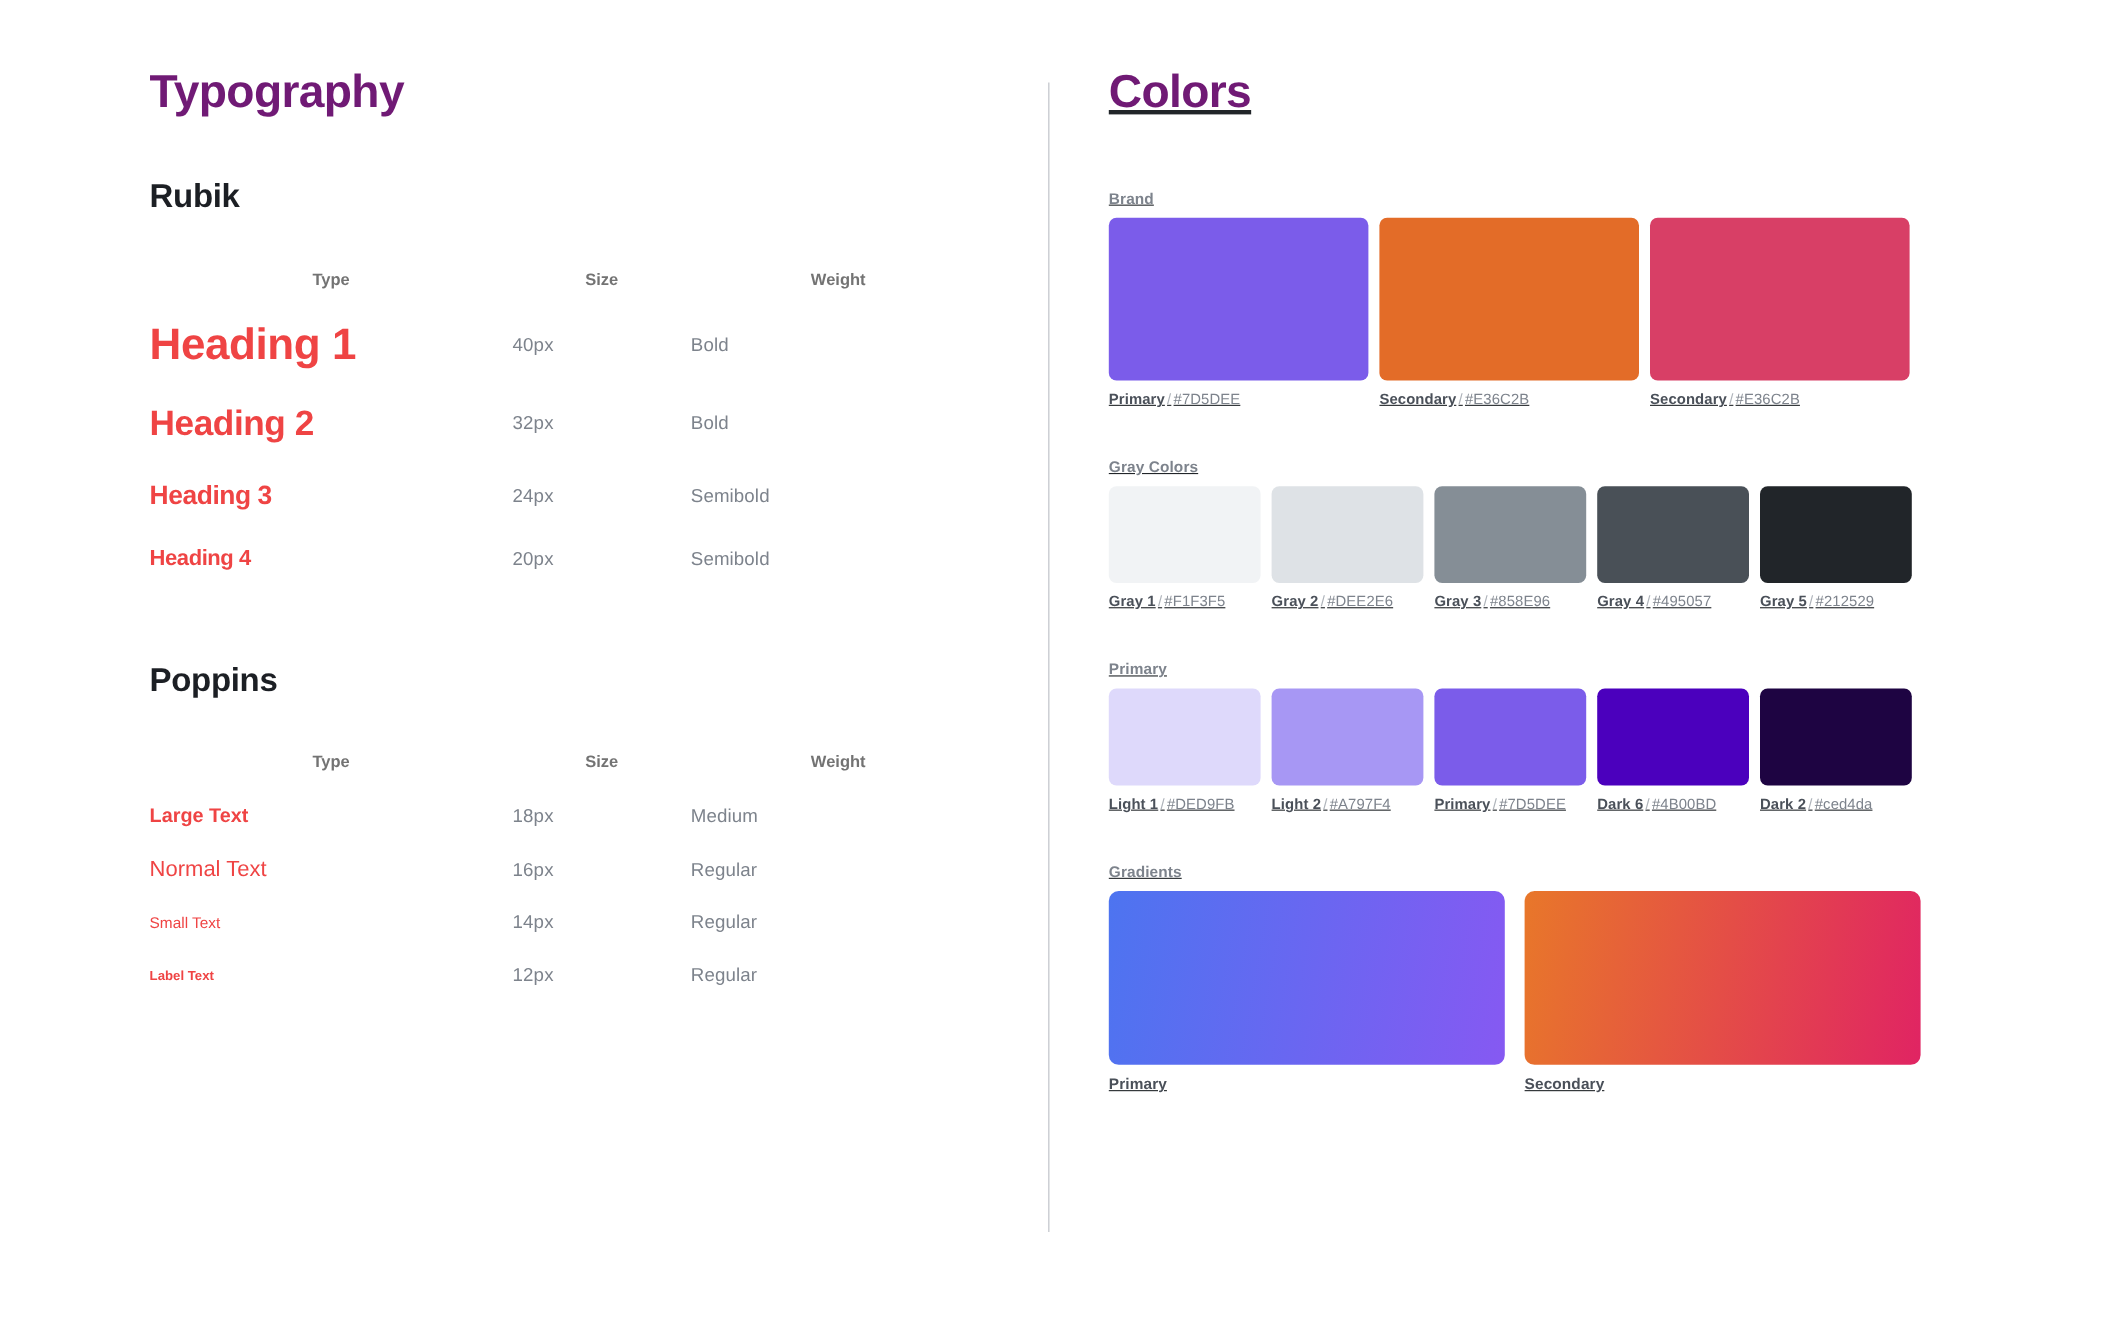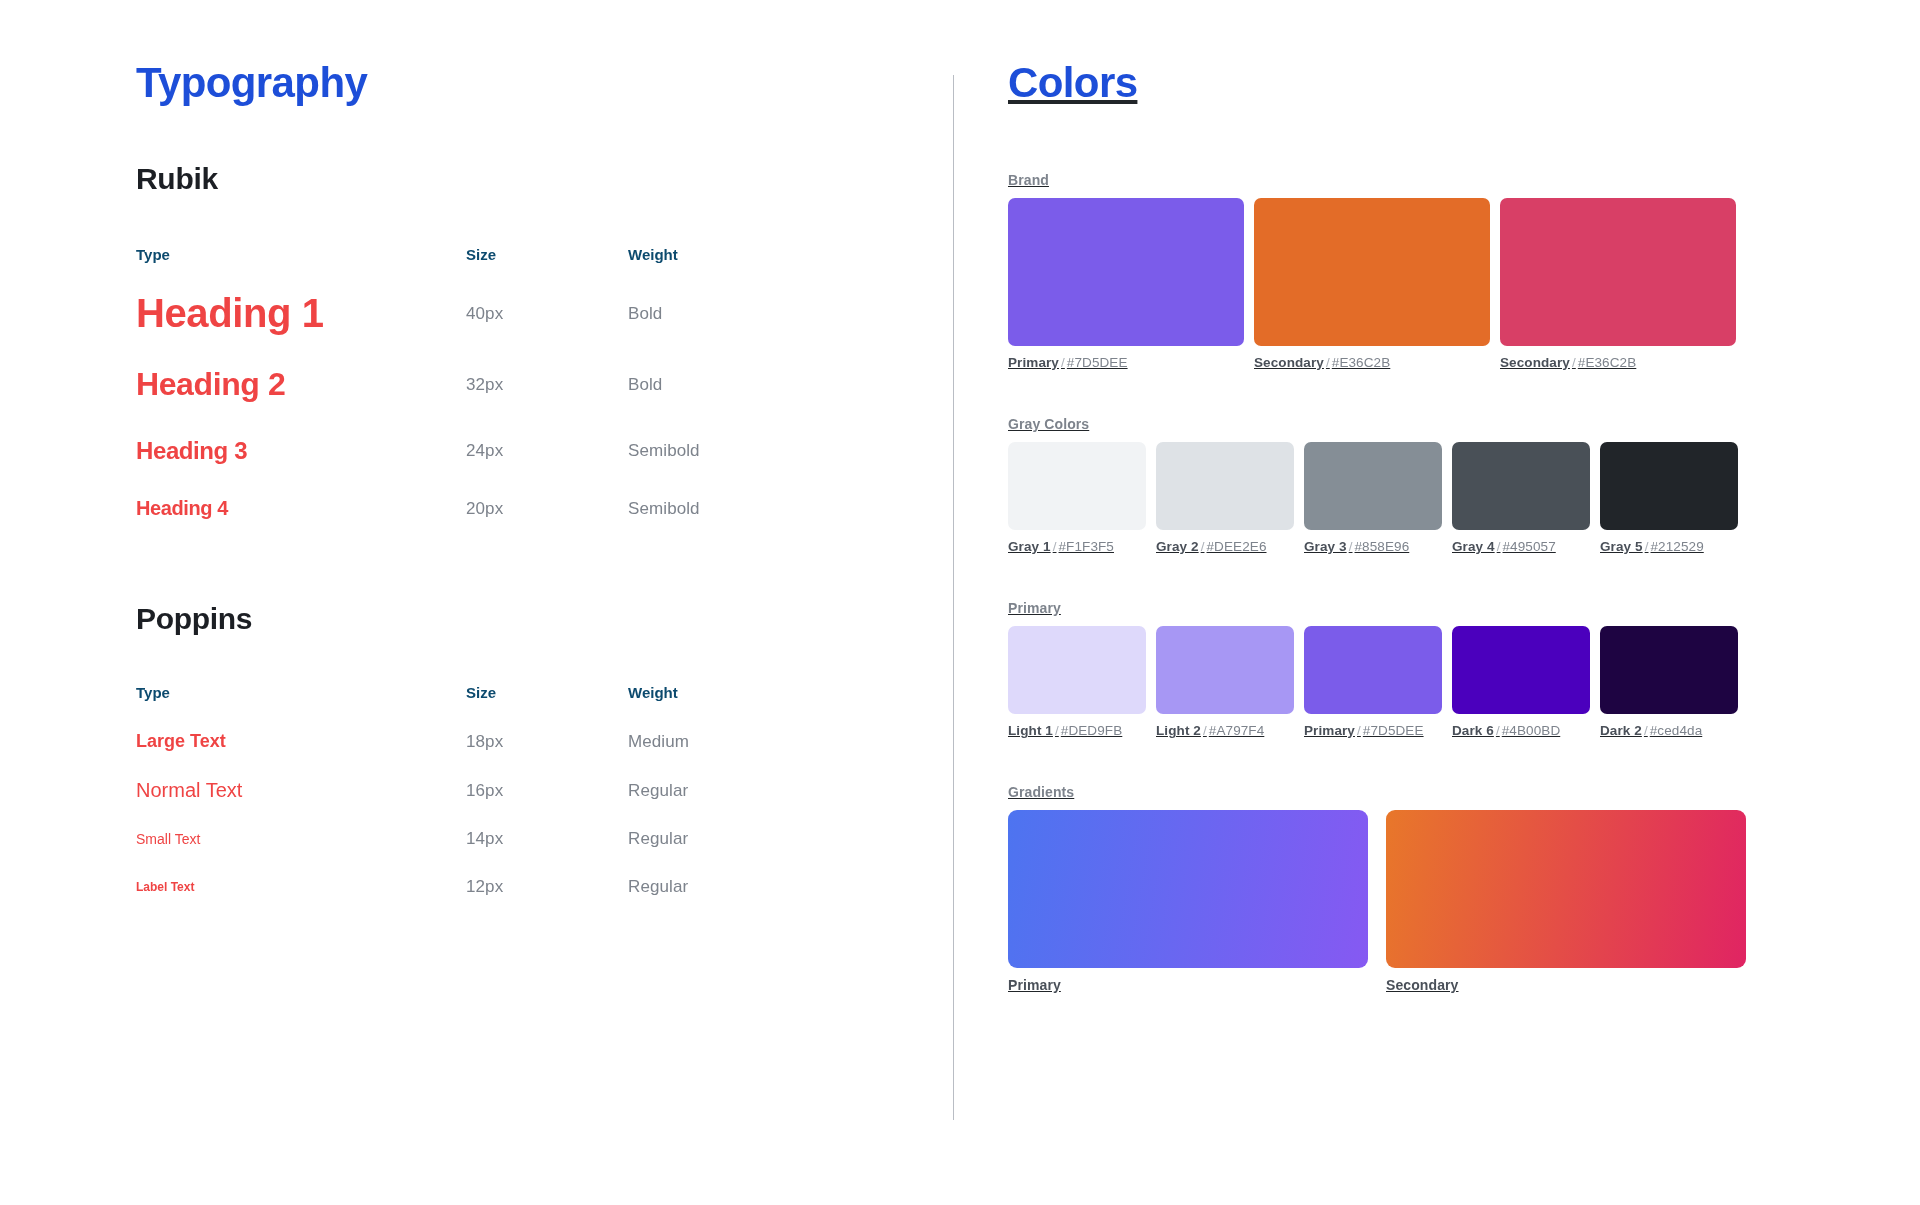--- a/index.html
+++ b/index.html
@@ -37,21 +37,21 @@
     position: absolute;
     left: 136px;
     top: 60px;
     width: 760px;
   }
 
   .section-title {
     font-size: 42px;
     font-weight: 700;
     letter-spacing: -0.6px;
-    color: #1d4ed8;
+    color: #701a75;
     margin: 0;
     line-height: 1.1;
   }
 
   .font-block { margin-top: 0; }
 
   .font-name {
     font-size: 30px;
     font-weight: 700;
     color: #1c1f24;
@@ -62,24 +62,24 @@
   .type-table {
     width: 100%;
     border-collapse: collapse;
     table-layout: fixed;
   }
   .type-table col.c-type   { width: 330px; }
   .type-table col.c-size   { width: 162px; }
   .type-table col.c-weight { width: 268px; }
 
   .type-table th {
-    text-align: left;
+    text-align: center;
     font-size: 15px;
     font-weight: 700;
-    color: #0c4a6e;
+    color: #737373;
     padding: 0 0 0 0;
     vertical-align: middle;
   }
 
   .type-table td {
     text-align: left;
     vertical-align: middle;
     padding: 0;
     color: #ef4444;
   }

